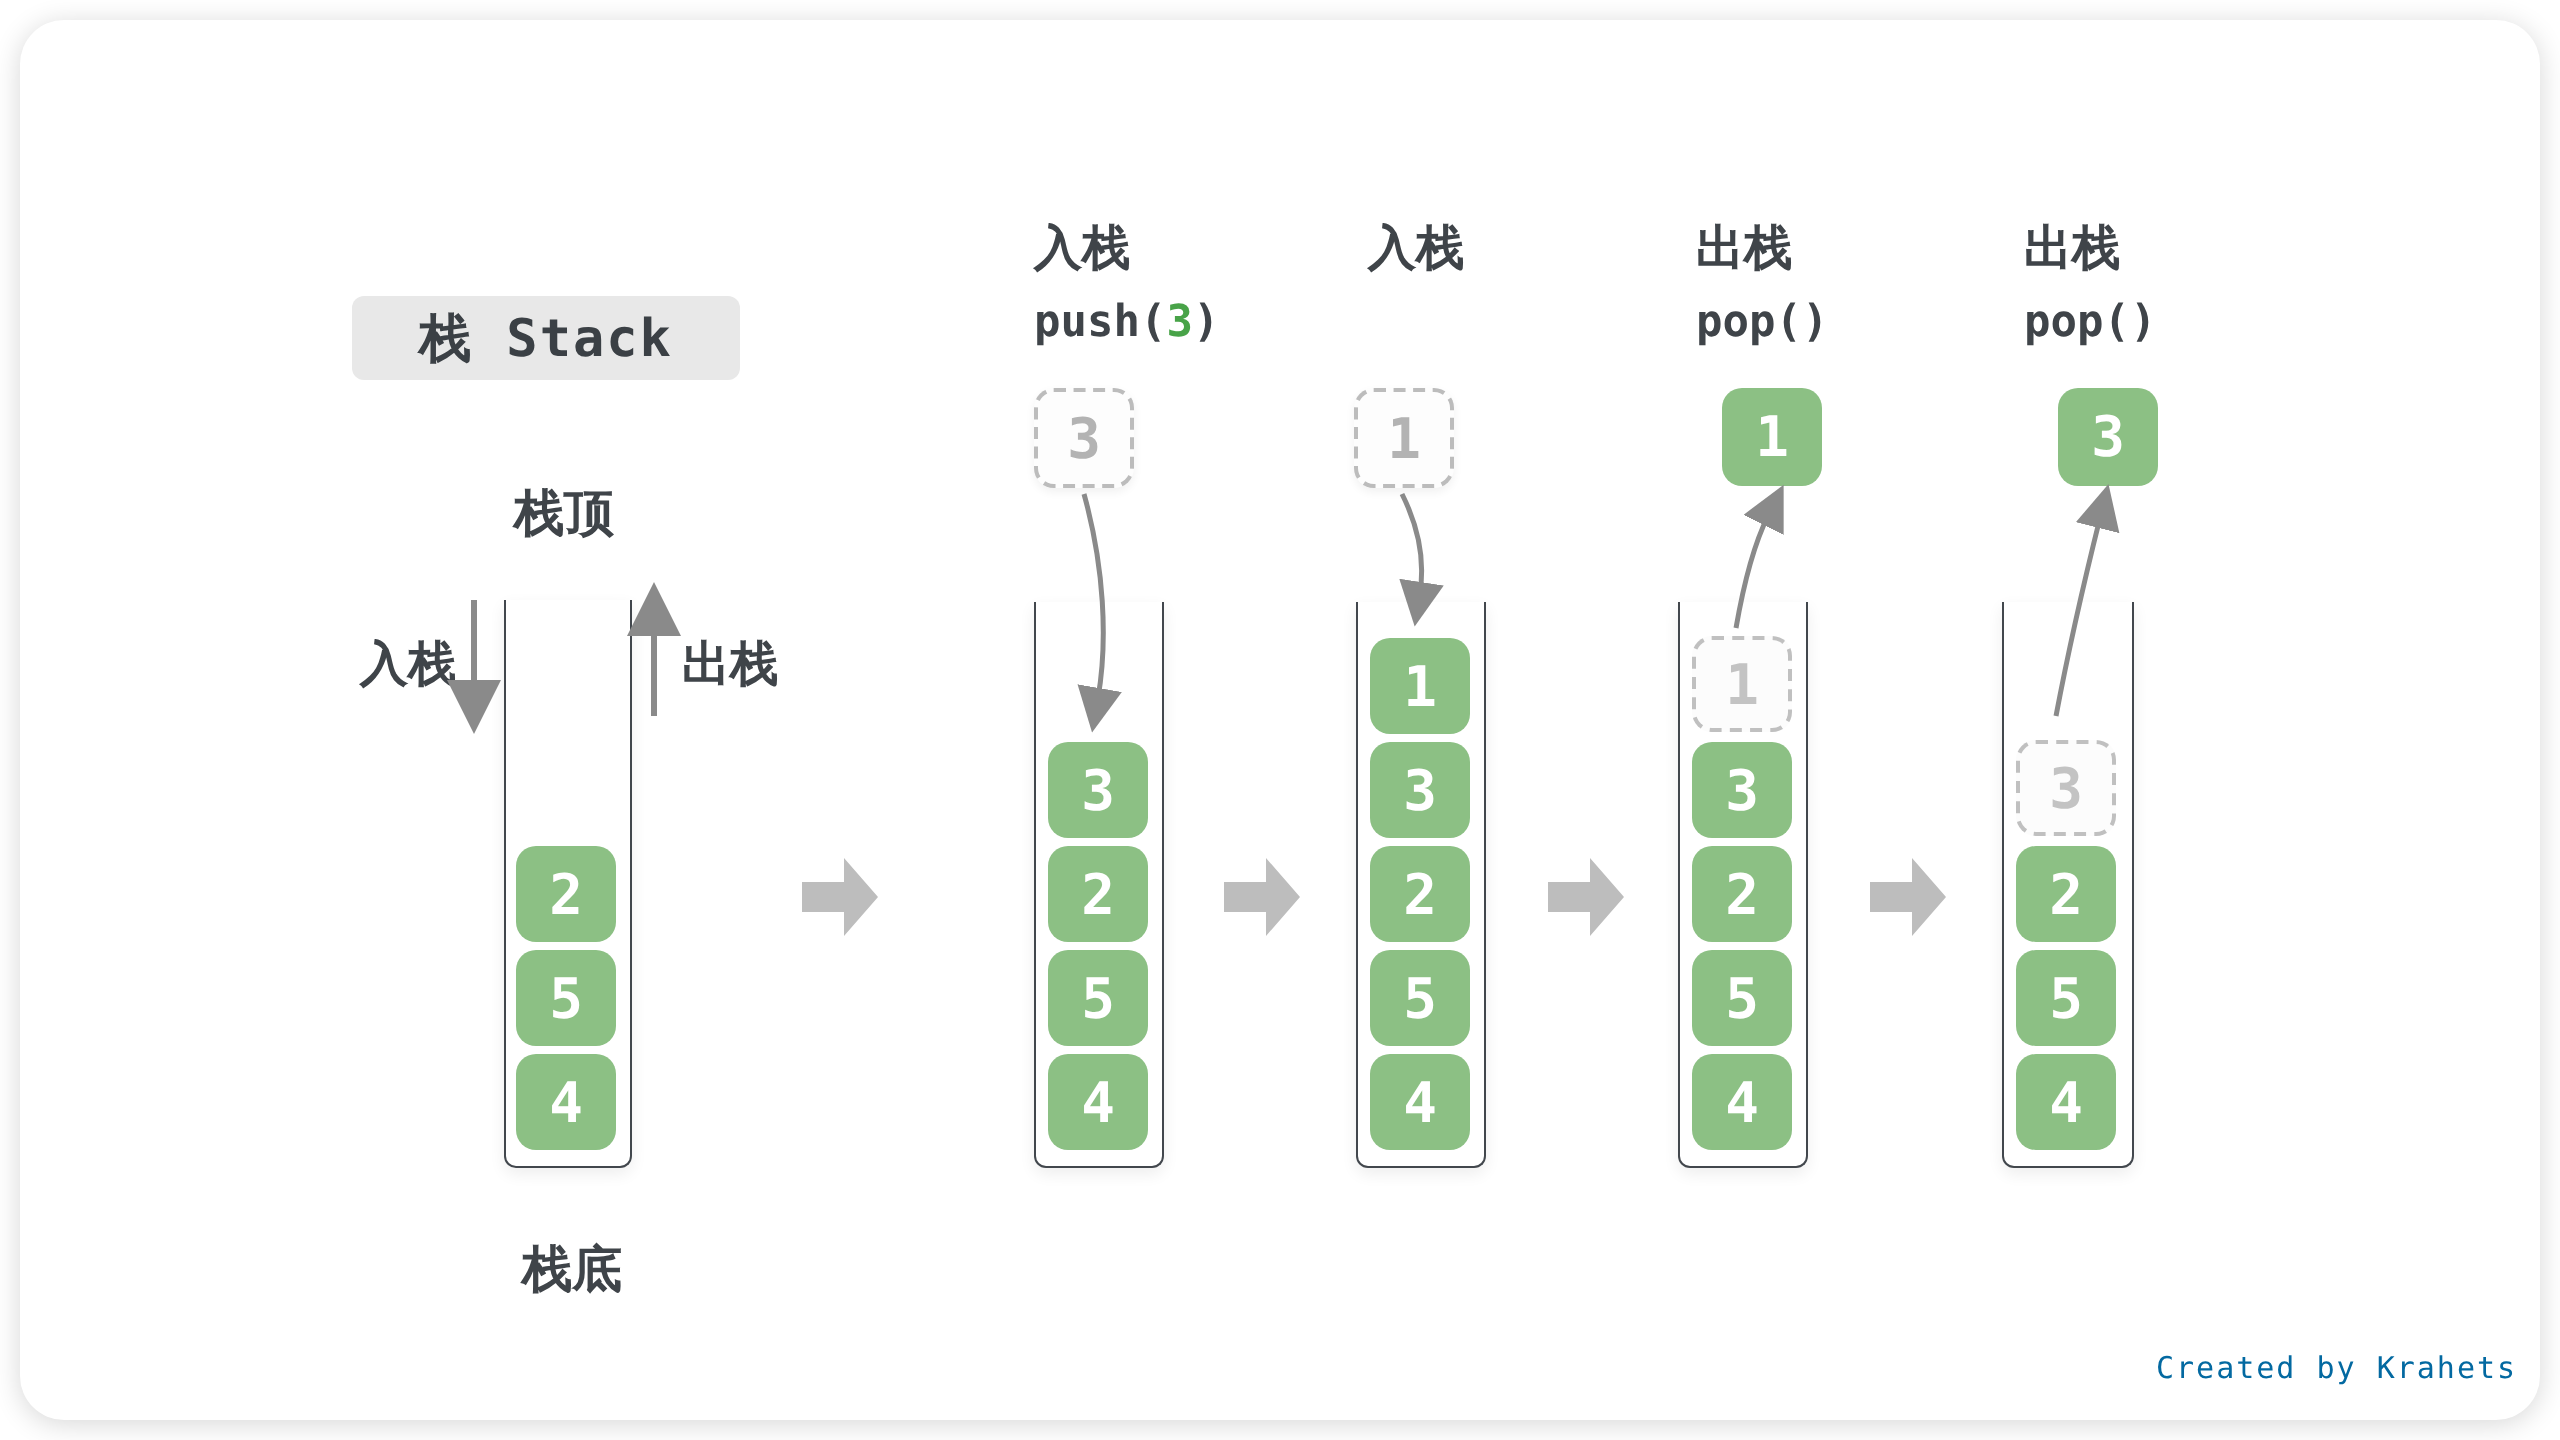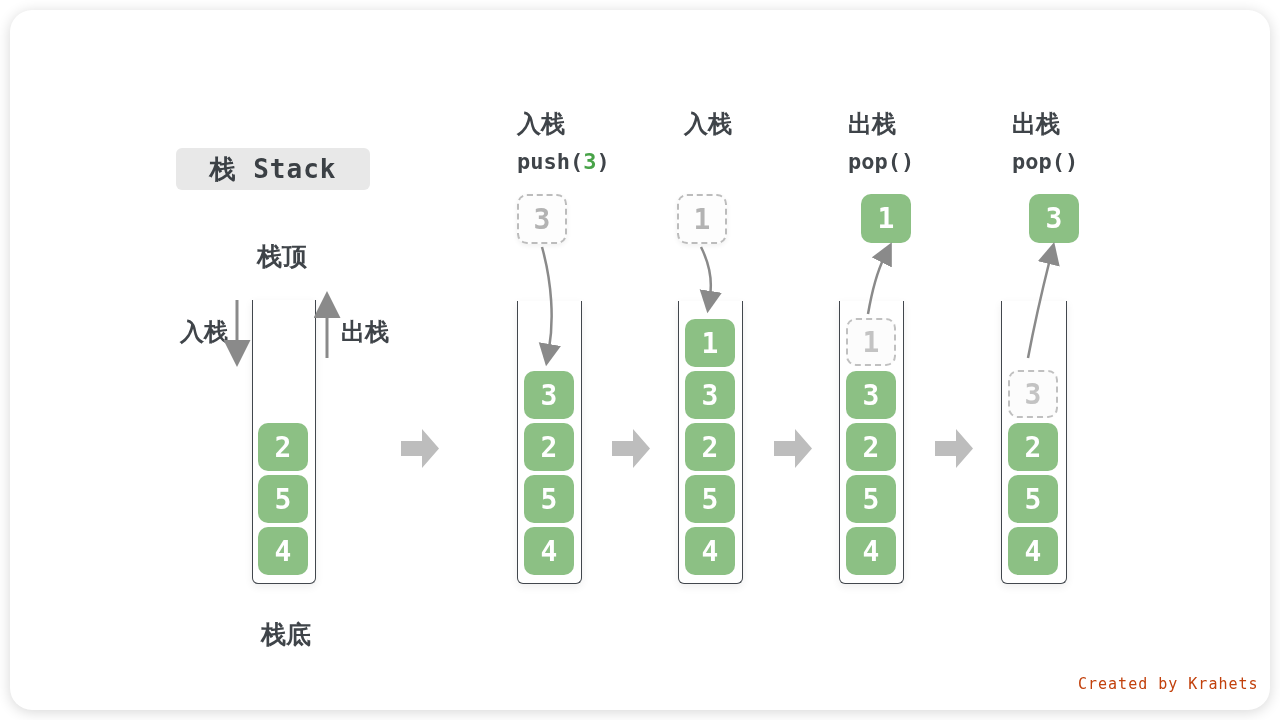--- a/index.html
+++ b/index.html
@@ -57,21 +57,21 @@
   .box-green {
     width: 50px; height: 49px; box-sizing: border-box;
     background: #8cc084; border-radius: 10px;
     display: flex; align-items: center; justify-content: center;
     color: #ffffff; font-family: "DejaVu Sans Mono", monospace;
     font-size: 28px; font-weight: 700;
   }
   .footer-credit {
     left: 1078px; top: 675px;
     font-family: "DejaVu Sans Mono", monospace; font-size: 15px;
-    color: #c2410c; letter-spacing: 1px;
+    color: #0369a1; letter-spacing: 1px;
   }
   svg.overlay { position: absolute; left: 0; top: 0; pointer-events: none; }
 </style>
 </head>
 <body>
 
 <div class="stage">
   <div class="card"></div>
 
   <div class="abs title-box">

